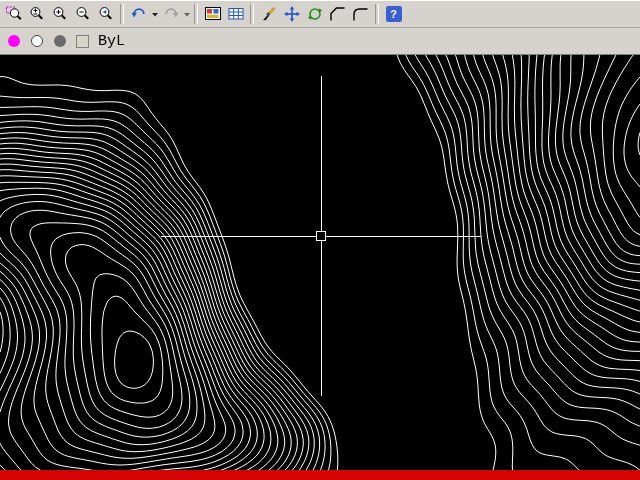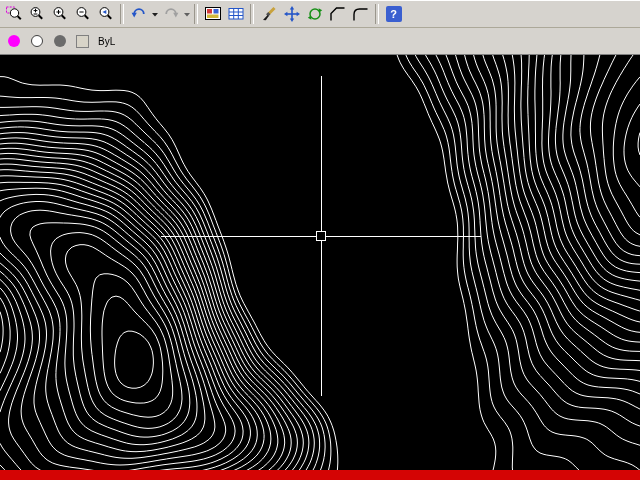--- a/index.html
+++ b/index.html
@@ -22,21 +22,21 @@
   .tb svg{display:block;}
   .caret-btn{width:9px;height:23px;display:flex;align-items:center;justify-content:center;flex:0 0 auto;}
   .sep{width:2px;height:20px;margin:0 3px;border-left:1px solid #9a968c;border-right:1px solid #ffffff;flex:0 0 auto;}
   .help-glyph{
     width:16px;height:16px;background:#3a5fd0;color:#fff;border-radius:2px;
     font-size:11px;font-weight:bold;display:flex;align-items:center;justify-content:center;
   }
   .circ{width:12px;height:12px;border-radius:50%;display:block;}
   .circ.outline{border:1px solid #404040;box-sizing:border-box;}
   .sq{width:13px;height:13px;display:block;border:1px solid #808080;box-sizing:border-box;}
-  .byl{font-size:10px;color:#000;padding:1px 4px;white-space:nowrap;}
+  .byl{font-size:15px;color:#000;padding:1px 4px;white-space:nowrap;font-family:Liberation Mono, monospace;}
   
   .canvas-wrap{position:relative;width:640px;height:415px;background:#000;}
   #canvas-svg{position:absolute;left:0;top:0;}
   
   .bottom-bar{width:640px;height:10px;background:#d40404;}
 </style>
 </head>
 <body>
 
 <div id="app">

